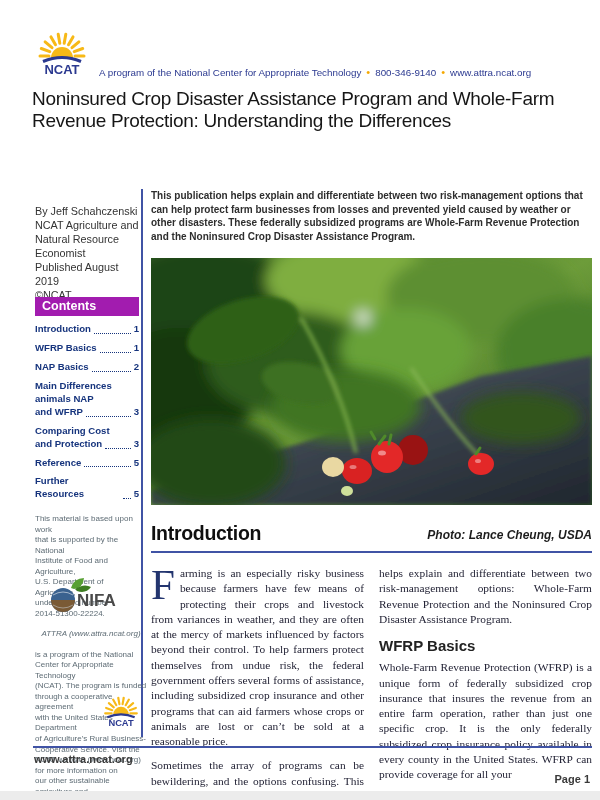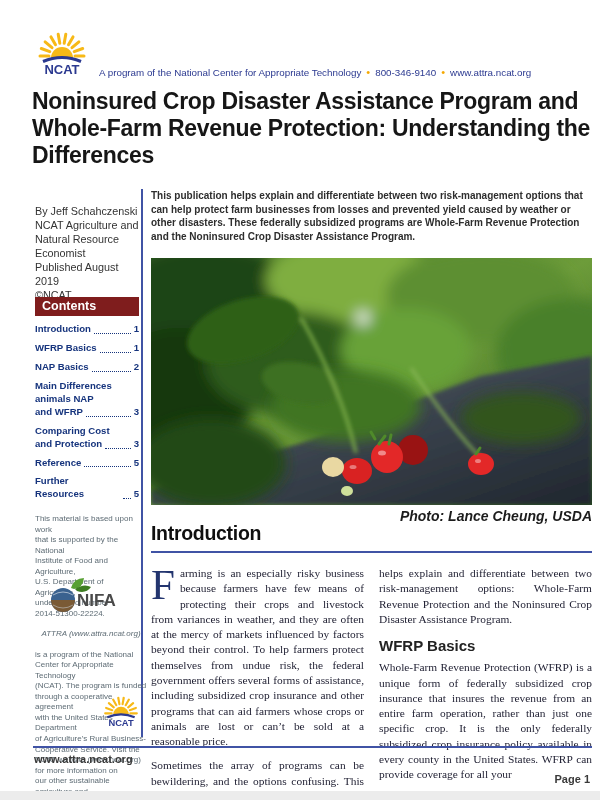--- a/index.html
+++ b/index.html
@@ -8,48 +8,48 @@
 
   
   .hdr-logo{position:absolute;left:30px;top:24px;width:64px;height:52px;}
   .brand{position:absolute;left:97px;top:24px;white-space:nowrap;color:#2b3990;}
   .brand .b1{font-size:35px;font-weight:800;letter-spacing:-1px;}
   .brand .b2{font-size:33px;font-weight:600;letter-spacing:-0.5px;}
   .tagline{position:absolute;left:99px;top:66px;font-size:9.8px;font-weight:400;color:#2b3990;white-space:nowrap;}
   .tagline .dot{color:#f5a800;margin:0 5px;font-size:11px;}
 
   
-  .doc-title{position:absolute;left:32px;top:88px;width:560px;font-size:23px;font-weight:700;
+  .doc-title{position:absolute;left:32px;top:88px;width:560px;font-size:19px;font-weight:400;
              color:#161616;line-height:1.18;letter-spacing:-0.3px;}
 
   
   .author{position:absolute;left:35px;top:204px;width:106px;font-size:10.8px;font-weight:400;
           color:#333;line-height:1.3;white-space:pre-line;}
   .vrule{position:absolute;left:141px;top:189px;width:2px;height:548px;background:#4053a5;}
 
   .toc{position:absolute;left:35px;top:297px;width:104px;}
-  .toc-head{background:#7f1d1d;color:#fff;font-weight:800;font-size:12.5px;padding:2px 7px 3px;}
+  .toc-head{background:#a21caf;color:#fff;font-weight:800;font-size:12.5px;padding:2px 7px 3px;}
   .toc-items{margin-top:7px;color:#16347d;font-size:9.6px;font-weight:700;}
   .toc-item{margin-bottom:6px;}
   .toc-pre{white-space:pre-line;line-height:1.35;}
   .toc-line{display:flex;align-items:flex-end;line-height:1.35;}
   .toc-dots{flex:1;border-bottom:1.5px dotted #16347d;margin:0 3px 2px 3px;min-width:8px;}
 
   .fineprint{font-size:8px;color:#5d6b74;line-height:1.32;white-space:pre-line;}
   .fp1{position:absolute;left:35px;top:514px;width:110px;}
   .nifa{position:absolute;left:44px;top:575px;width:86px;height:40px;}
   .fp2{position:absolute;left:35px;top:618px;width:112px;}
   .fp2 .it{font-style:italic;text-align:center;}
   .ncat-side{position:absolute;left:98px;top:690px;width:46px;height:38px;}
 
   
   .intro-sum{position:absolute;left:151px;top:189px;width:441px;font-size:10px;font-weight:600;
              color:#2e2e2e;line-height:1.36;}
   .photo{position:absolute;left:151px;top:258px;width:441px;height:247px;overflow:hidden;}
-  .caption{position:absolute;left:151px;top:508px;width:441px;text-align:right;font-size:14px;
+  .caption{position:absolute;left:151px;top:528px;width:441px;text-align:right;font-size:12px;
            font-style:italic;font-weight:700;color:#1c1c1c;}
   .sec-head{position:absolute;left:151px;top:522px;font-size:19.5px;font-weight:800;color:#0f0f0f;letter-spacing:-0.3px;}
   .sec-rule{position:absolute;left:151px;top:551px;width:441px;height:2px;background:#4053a5;}
 
   .cols{position:absolute;left:151px;top:566px;width:441px;display:flex;gap:15px;}
   .col{width:213px;font-family:"Liberation Serif",serif;font-size:11.4px;line-height:1.34;
        text-align:justify;color:#1d1d30;}
   .dropcap{float:left;font-family:"Liberation Serif",serif;font-size:43px;line-height:33px;
            color:#23356f;padding:2px 5px 0 0;}
   .col p{margin:0 0 9px 0;}

